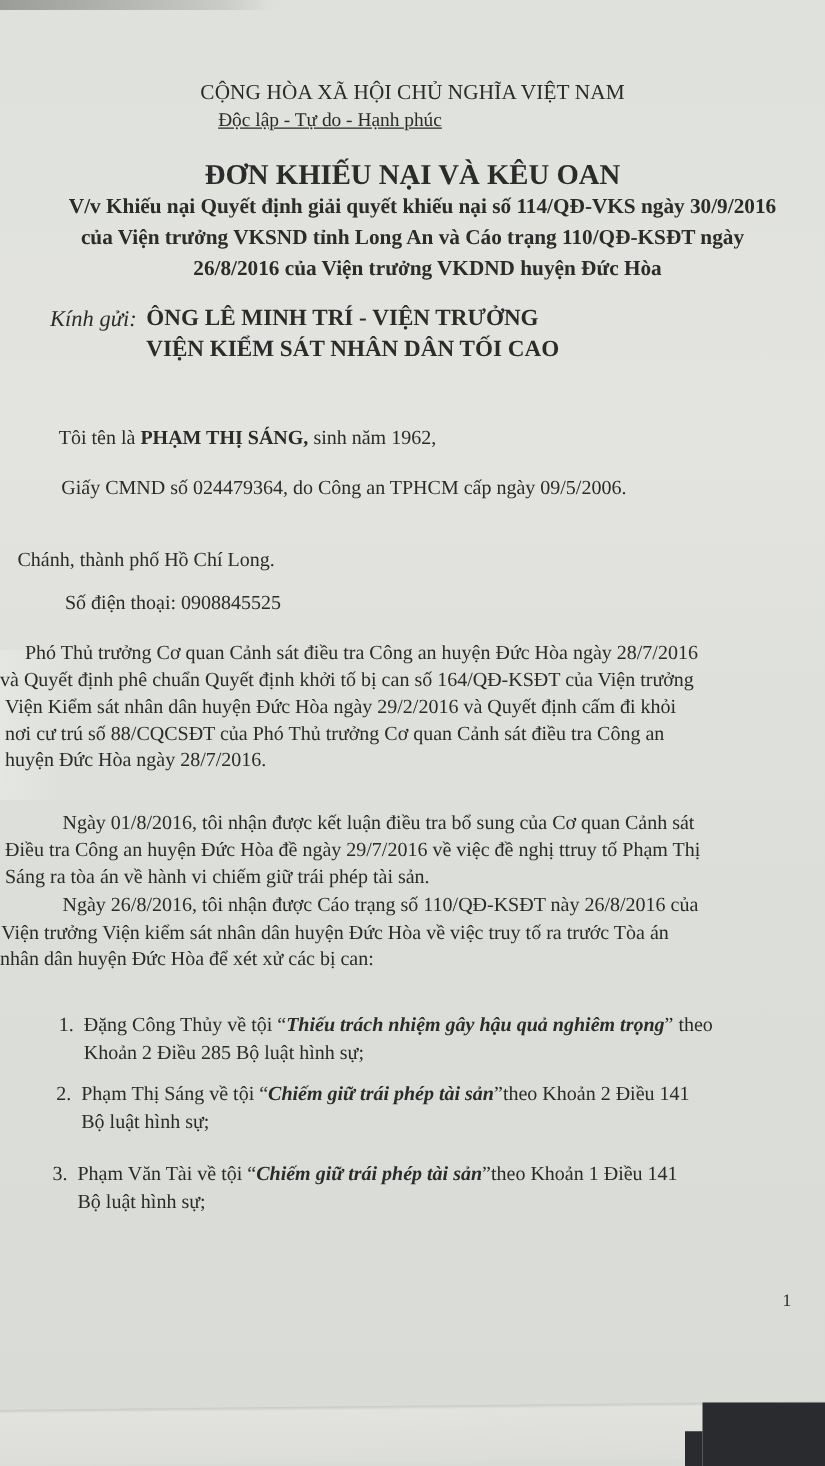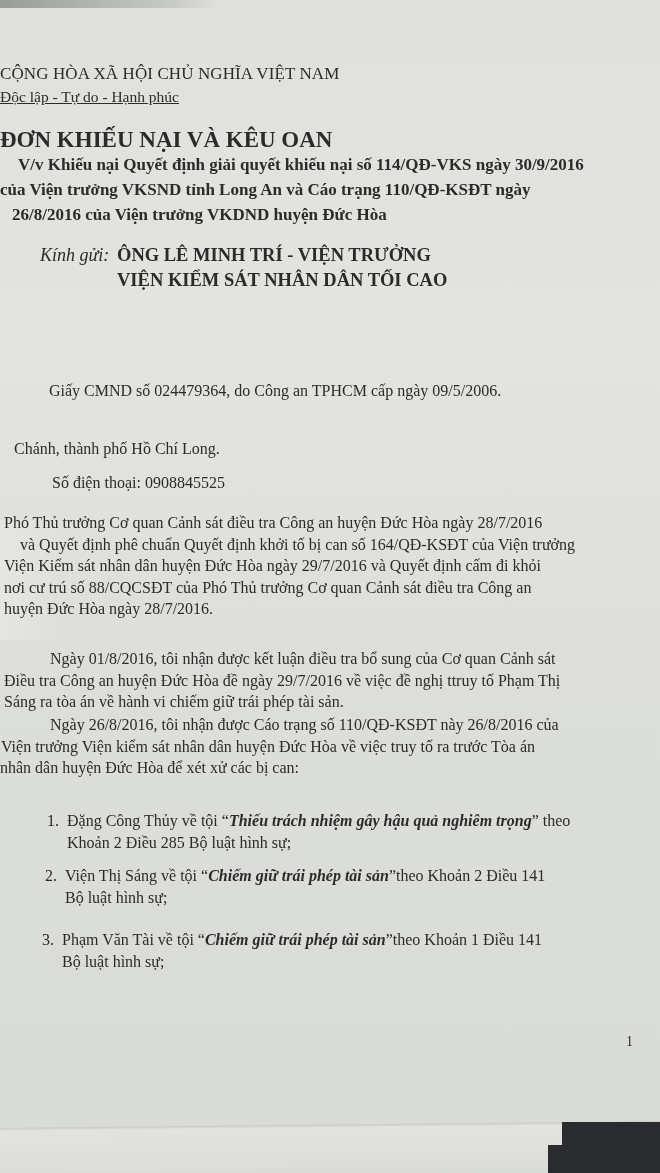--- a/index.html
+++ b/index.html
@@ -28,21 +28,21 @@
   }
   .dark-corner {
     position: absolute; right: 0; top: 1122px; width: 98px; height: 51px;
     background: #2a2b2e;
   }
   .dark-step {
     position: absolute; right: 98px; top: 1145px; width: 14px; height: 28px;
     background: #2a2b2e;
   }
   .abs { position: absolute; white-space: nowrap; }
-  .center { }
+  .center { text-align: center; }
   .nation { left: 0; width: 660px; top: 64px; font-size: 17px; letter-spacing: 0.1px; }
   .motto { left: 0; width: 528px; top: 88px; font-size: 15.5px; }
   .motto span { text-decoration: underline; }
   .title { left: 0; width: 660px; top: 127px; font-size: 23px; font-weight: bold; }
   .subject { left: 0; width: 660px; font-size: 17px; font-weight: bold; }
   .s1 { top: 155px; left: 18px; width: 640px; }
   .s2 { top: 180px; }
   .s3 { top: 205px; padding-left: 12px; }
   .kg-label { left: 40px; top: 245px; font-size: 18px; font-style: italic; }
   .kg-line { left: 117px; font-size: 18.5px; font-weight: bold; }
@@ -70,28 +70,31 @@
   <div class="abs center title">ĐƠN KHIẾU NẠI VÀ KÊU OAN</div>
 
   <div class="abs center subject s1">V/v Khiếu nại Quyết định giải quyết khiếu nại số 114/QĐ-VKS ngày 30/9/2016</div>
   <div class="abs center subject s2">của Viện trưởng VKSND tỉnh Long An và Cáo trạng 110/QĐ-KSĐT ngày</div>
   <div class="abs center subject s3">26/8/2016 của Viện trưởng VKDND huyện Đức Hòa</div>
 
   <div class="abs kg-label">Kính gửi:</div>
   <div class="abs kg-line kg1">ÔNG LÊ MINH TRÍ - VIỆN TRƯỞNG</div>
   <div class="abs kg-line kg2">VIỆN KIỂM SÁT NHÂN DÂN TỐI CAO</div>
 
+  <div class="abs p" style="left:47px; top:342px;">
+    <span>Tôi tên là </span><b>PHẠM THỊ SÁNG,</b><span> sinh năm 1962,</span>
+  </div>
   <div class="abs p" style="left:49px; top:382px;">Giấy CMND số 024479364, do Công an TPHCM cấp ngày 09/5/2006.</div>
   <div class="abs p" style="left:14px; top:440px;">Chánh, thành phố Hồ Chí Long.</div>
   <div class="abs p" style="left:52px; top:474px;">Số điện thoại: 0908845525</div>
 
   <div class="para" style="top:512px;">
-    <span class="ln" style="padding-left:4px;">Phó Thủ trưởng Cơ quan Cảnh sát điều tra Công an huyện Đức Hòa ngày 28/7/2016</span>
-    <span class="ln" style="padding-left:20px;">và Quyết định phê chuẩn Quyết định khởi tố bị can số 164/QĐ-KSĐT của Viện trưởng</span>
-    <span class="ln" style="padding-left:4px;">Viện Kiểm sát nhân dân huyện Đức Hòa ngày 29/7/2016 và Quyết định cấm đi khỏi</span>
+    <span class="ln" style="padding-left:20px;">Phó Thủ trưởng Cơ quan Cảnh sát điều tra Công an huyện Đức Hòa ngày 28/7/2016</span>
+    <span class="ln" style="padding-left:0;">và Quyết định phê chuẩn Quyết định khởi tố bị can số 164/QĐ-KSĐT của Viện trưởng</span>
+    <span class="ln" style="padding-left:4px;">Viện Kiểm sát nhân dân huyện Đức Hòa ngày 29/2/2016 và Quyết định cấm đi khỏi</span>
     <span class="ln" style="padding-left:4px;">nơi cư trú số 88/CQCSĐT của Phó Thủ trưởng Cơ quan Cảnh sát điều tra Công an</span>
     <span class="ln" style="padding-left:4px;">huyện Đức Hòa ngày 28/7/2016.</span>
   </div>
 
   <div class="para" style="top:648px;">
     <span class="ln" style="padding-left:50px;">Ngày 01/8/2016, tôi nhận được kết luận điều tra bổ sung của Cơ quan Cảnh sát</span>
     <span class="ln" style="padding-left:4px;">Điều tra Công an huyện Đức Hòa đề ngày 29/7/2016 về việc đề nghị ttruy tố Phạm Thị</span>
     <span class="ln" style="padding-left:4px;">Sáng ra tòa án về hành vi chiếm giữ trái phép tài sản.</span>
   </div>
 
@@ -102,21 +105,21 @@
   </div>
 
   <div class="item" style="left:47px; top:810px; width:600px; height:44px;">
     <span class="num">1.</span>
     <span class="txt" style="top:0;"><span>Đặng Công Thủy về tội “</span><i>Thiếu trách nhiệm gây hậu quả nghiêm trọng</i><span>” theo</span></span>
     <span class="txt" style="top:22px;">Khoản 2 Điều 285 Bộ luật hình sự;</span>
   </div>
 
   <div class="item" style="left:45px; top:865px; width:600px; height:44px;">
     <span class="num">2.</span>
-    <span class="txt" style="top:0;"><span>Viện Thị Sáng về tội “</span><i>Chiếm giữ trái phép tài sản</i><span>”theo Khoản 2 Điều 141</span></span>
+    <span class="txt" style="top:0;"><span>Phạm Thị Sáng về tội “</span><i>Chiếm giữ trái phép tài sản</i><span>”theo Khoản 2 Điều 141</span></span>
     <span class="txt" style="top:22px;">Bộ luật hình sự;</span>
   </div>
 
   <div class="item" style="left:42px; top:929px; width:600px; height:44px;">
     <span class="num">3.</span>
     <span class="txt" style="top:0;"><span>Phạm Văn Tài về tội “</span><i>Chiếm giữ trái phép tài sản</i><span>”theo Khoản 1 Điều 141</span></span>
     <span class="txt" style="top:22px;">Bộ luật hình sự;</span>
   </div>
 
   <div class="abs page-num">1</div>

